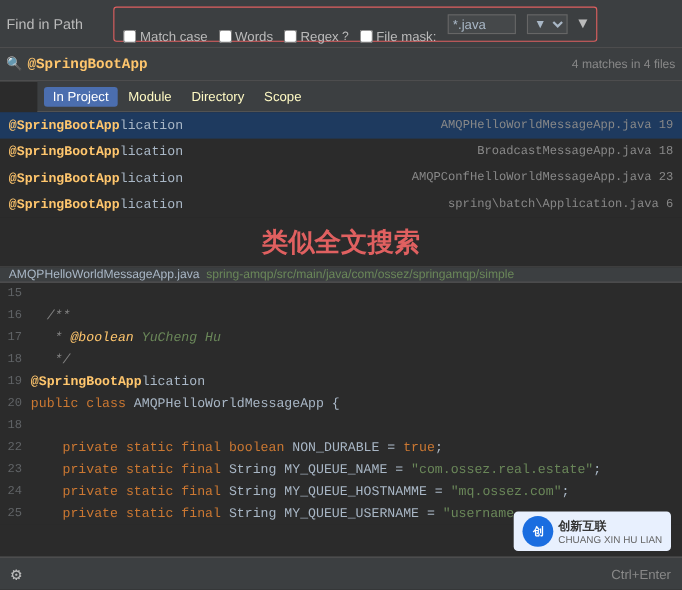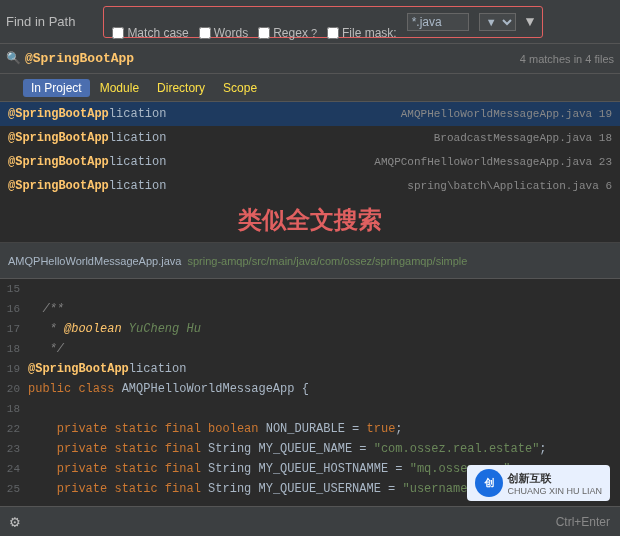--- a/index.html
+++ b/index.html
@@ -108,34 +108,35 @@
     .match-count {
       color: #888;
       font-size: 11px;
       font-family: Arial, sans-serif;
       margin-left: 4px;
     }
 
     
     .tabs-row {
       background: #3c3f41;
-      padding: 3px 23px;
+      padding: 3px 6px;
       display: flex;
       align-items: center;
       gap: 2px;
       border-bottom: 1px solid #555;
       height: 28px;
+      margin-left: 34px;
     }
     .tab {
       font-size: 12px;
       font-family: Arial, sans-serif;
       padding: 2px 8px;
       cursor: pointer;
       border-radius: 3px;
-      color: #fde047;
+      color: #fef9c3;
     }
     .tab.active {
       background: #4b6eaf;
       color: #ffffff;
     }
 
     
     .results-list {
       background: #2b2b2b;
     }
@@ -180,21 +181,21 @@
       background: #2b2b2b;
       border-top: 1px solid #444;
     }
     .code-header {
       background: #3c3f41;
       padding: 3px 8px;
       font-size: 11px;
       font-family: Arial, sans-serif;
       color: #888;
       border-bottom: 1px solid #555;
-      height: 36px;
+      height: 14px;
       display: flex;
       align-items: center;
       gap: 6px;
     }
     .code-header-filename {
       color: #a9b7c6;
     }
     .code-header-path {
       color: #6a8759;
     }

